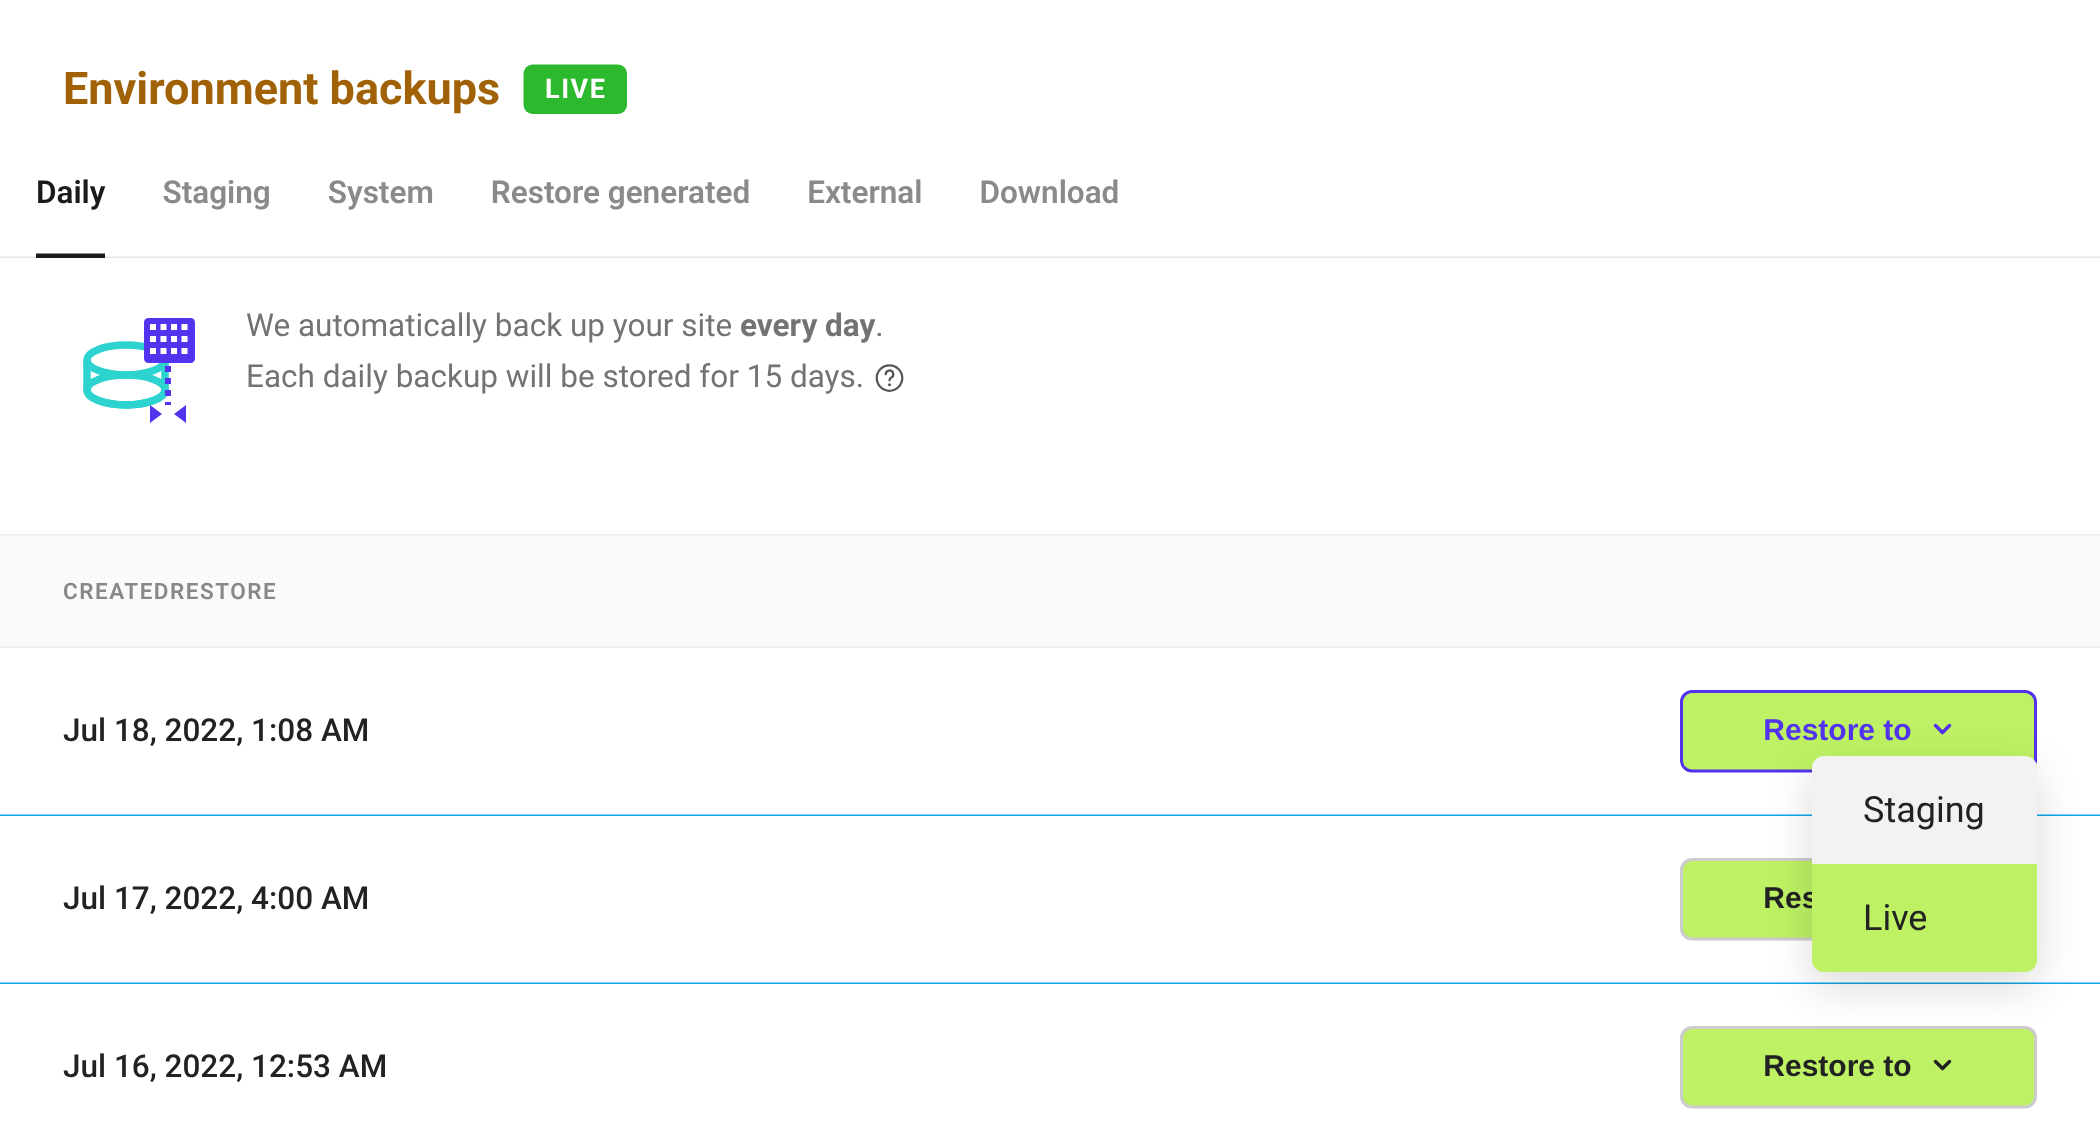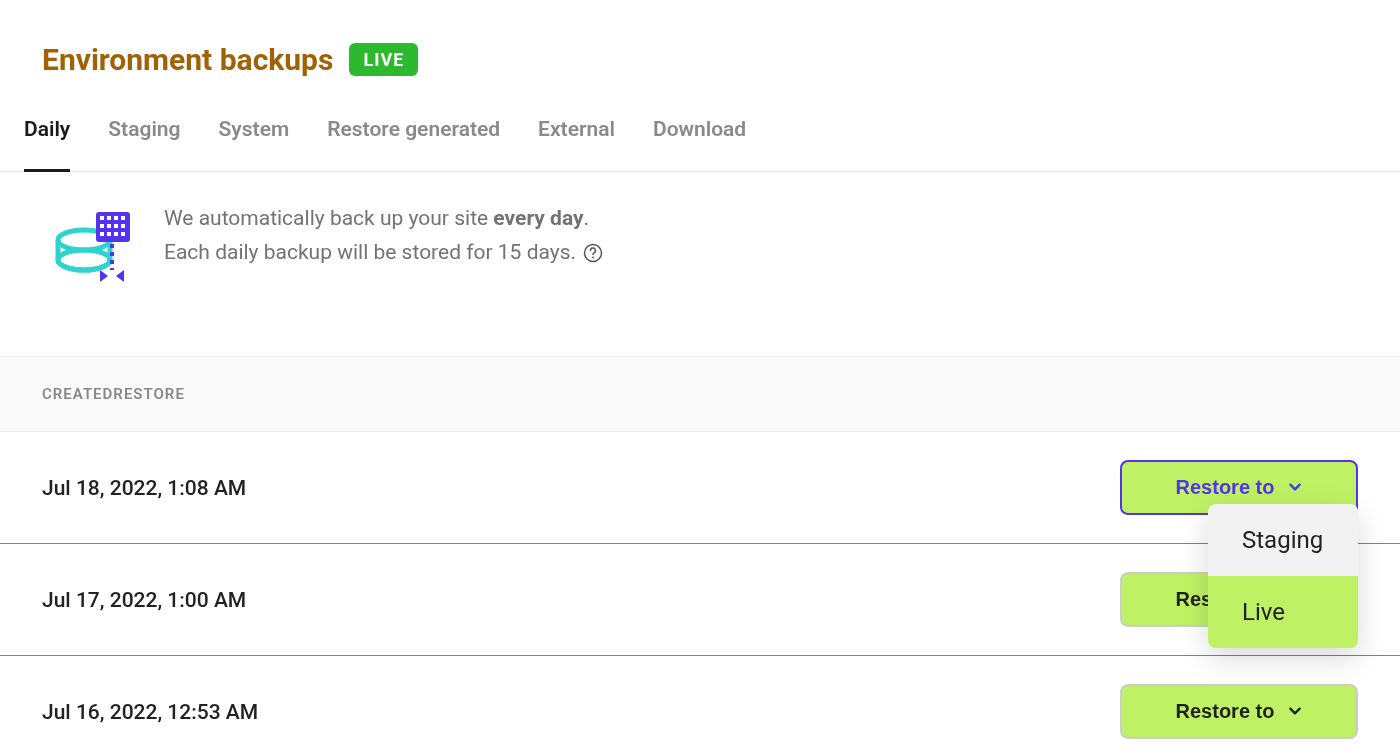--- a/index.html
+++ b/index.html
@@ -102,21 +102,21 @@
           </svg>
       </span>
     </button>
     <div class="dropdown">
       <div class="dropdown-item highlighted">Staging</div>
       <div class="dropdown-item">Live</div>
     </div>
   </div>
 
   <div class="row">
-    <div class="created">Jul 17, 2022, 1:00 AM</div>
+    <div class="created">Jul 17, 2022, 4:00 AM</div>
     <button class="restore-btn">
       <span>Restore to</span>
       <span>
         <svg class="chevron-down" viewBox="0 0 12 12">
             <path d="M 2 4 L 6 8 L 10 4" fill="none" stroke="#222" stroke-width="2" stroke-linecap="round" stroke-linejoin="round"></path>
           </svg>
       </span>
     </button>
   </div>
 

